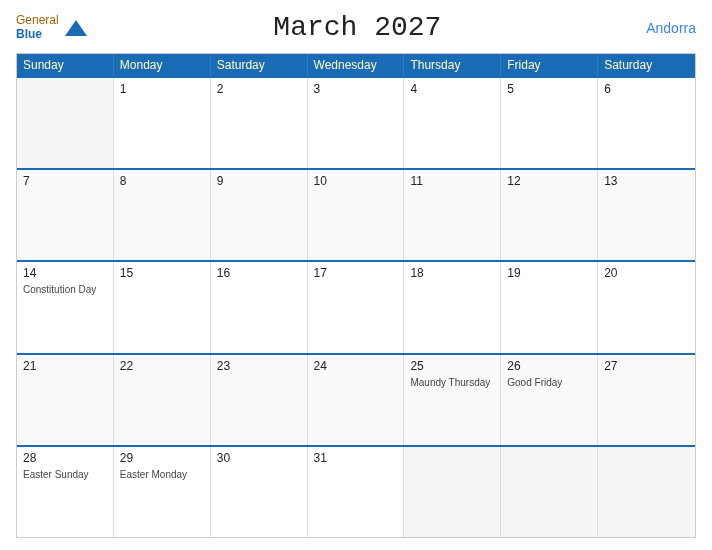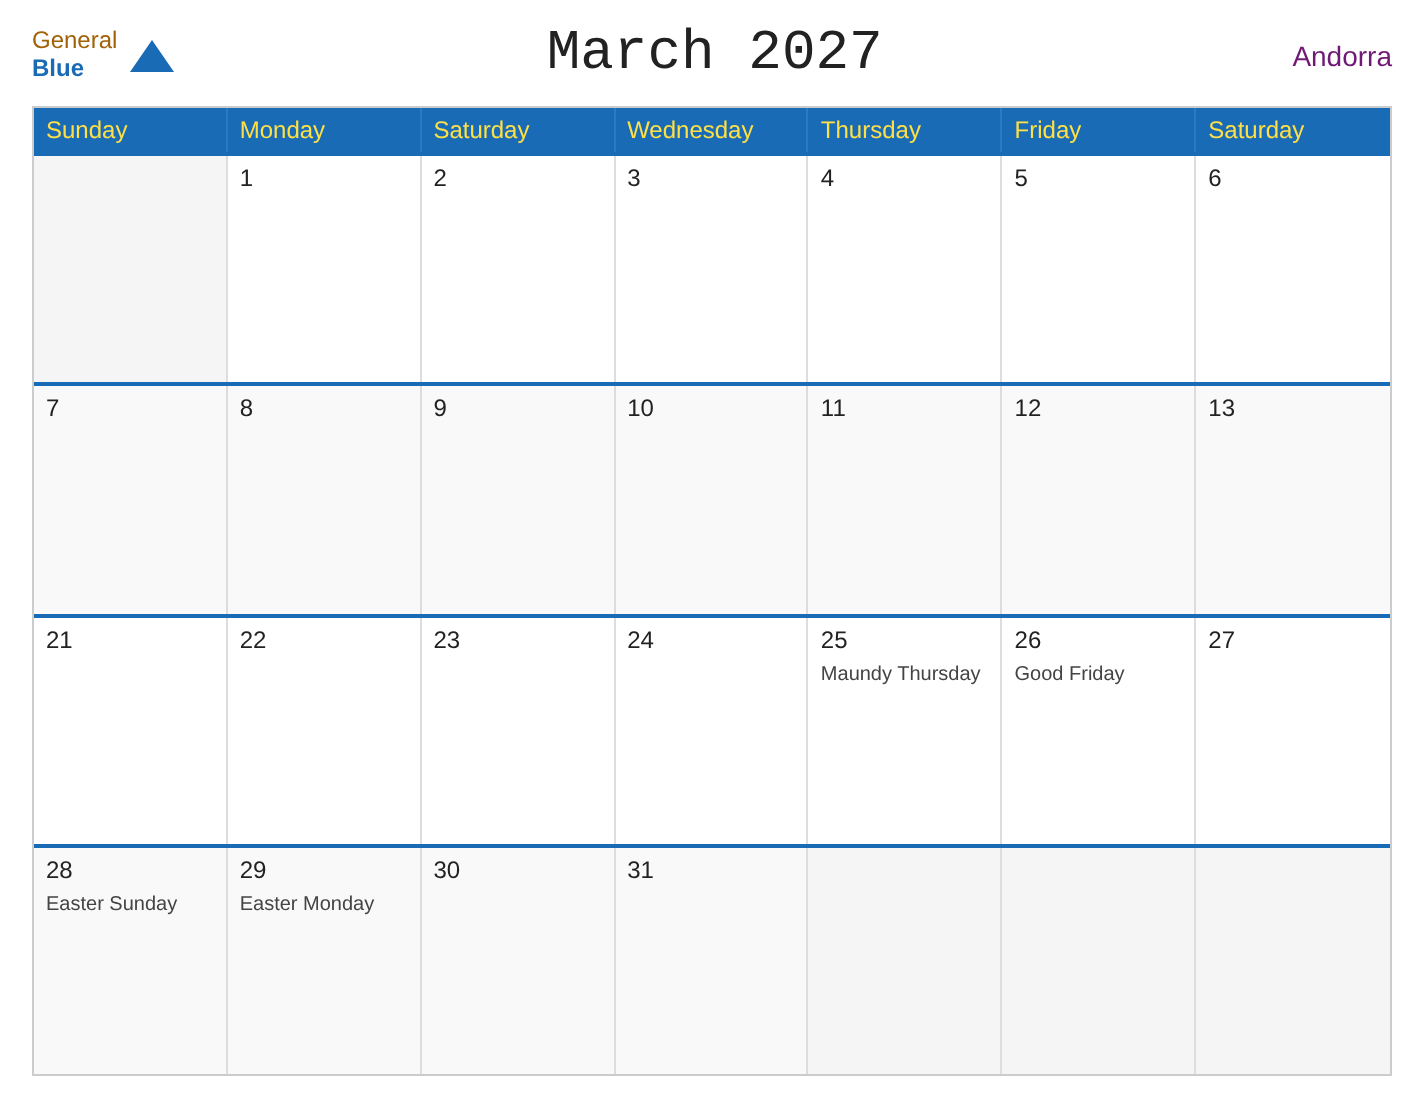--- a/index.html
+++ b/index.html
@@ -47,38 +47,38 @@
     .calendar-title {
       font-size: 28px;
       font-weight: normal;
       color: #222;
       text-align: center;
       flex: 1;
       font-family: Liberation Mono, monospace;
     }
     .country {
       font-size: 14px;
-      color: #701a75;
+      color: #3b82f6;
       text-align: right;
       min-width: 70px;
     }
     
     .calendar {
       flex: 1;
       display: flex;
       flex-direction: column;
       border: 1px solid #ccc;
     }
     .day-headers {
       display: grid;
       grid-template-columns: repeat(7, 1fr);
       background: #1a6bb5;
     }
     .day-header {
-      color: #fde047;
+      color: #fef9c3;
       font-size: 12px;
       text-align: left;
       padding: 4px 6px;
       border-right: 1px solid #2a7ac5;
     }
     .day-header:last-child { border-right: none; }
     .weeks {
       flex: 1;
       display: flex;
       flex-direction: column;
@@ -184,20 +184,41 @@
             <span class="day-num">11</span>
           </div>
           <div class="day-cell">
             <span class="day-num">12</span>
           </div>
           <div class="day-cell">
             <span class="day-num">13</span>
           </div>
         </div>
         <div class="week-row">
+          <div class="day-cell"><span class="day-num">14</span><span class="day-event">Constitution Day</span></div>
+          <div class="day-cell">
+            <span class="day-num">15</span>
+          </div>
+          <div class="day-cell">
+            <span class="day-num">16</span>
+          </div>
+          <div class="day-cell">
+            <span class="day-num">17</span>
+          </div>
+          <div class="day-cell">
+            <span class="day-num">18</span>
+          </div>
+          <div class="day-cell">
+            <span class="day-num">19</span>
+          </div>
+          <div class="day-cell">
+            <span class="day-num">20</span>
+          </div>
+        </div>
+        <div class="week-row">
           <div class="day-cell">
             <span class="day-num">21</span>
           </div>
           <div class="day-cell">
             <span class="day-num">22</span>
           </div>
           <div class="day-cell">
             <span class="day-num">23</span>
           </div>
           <div class="day-cell">

